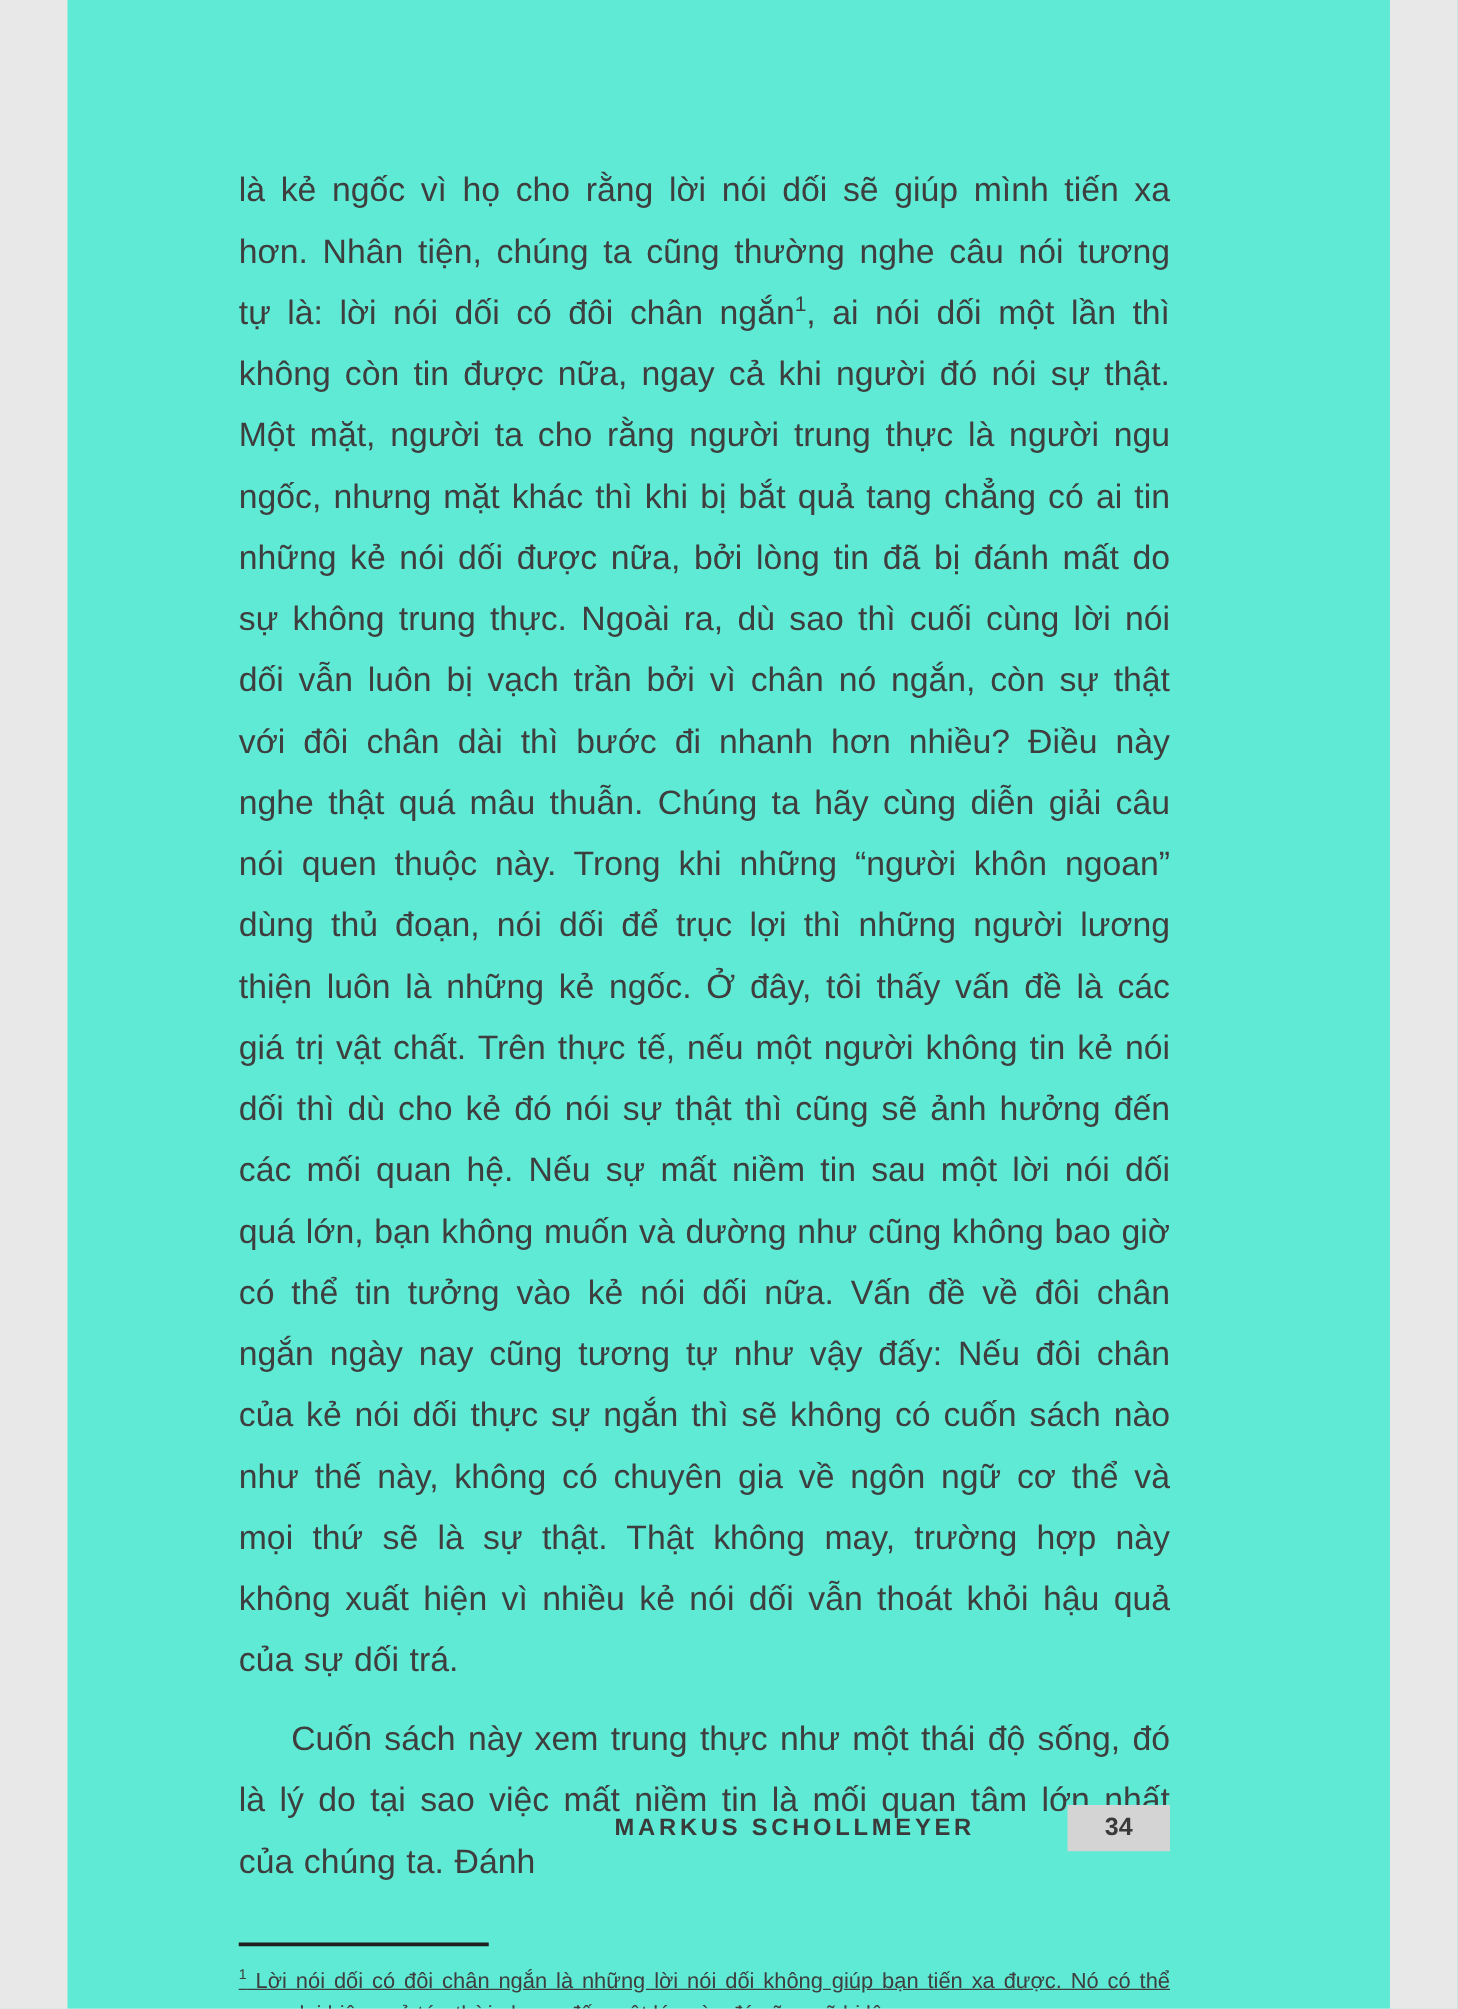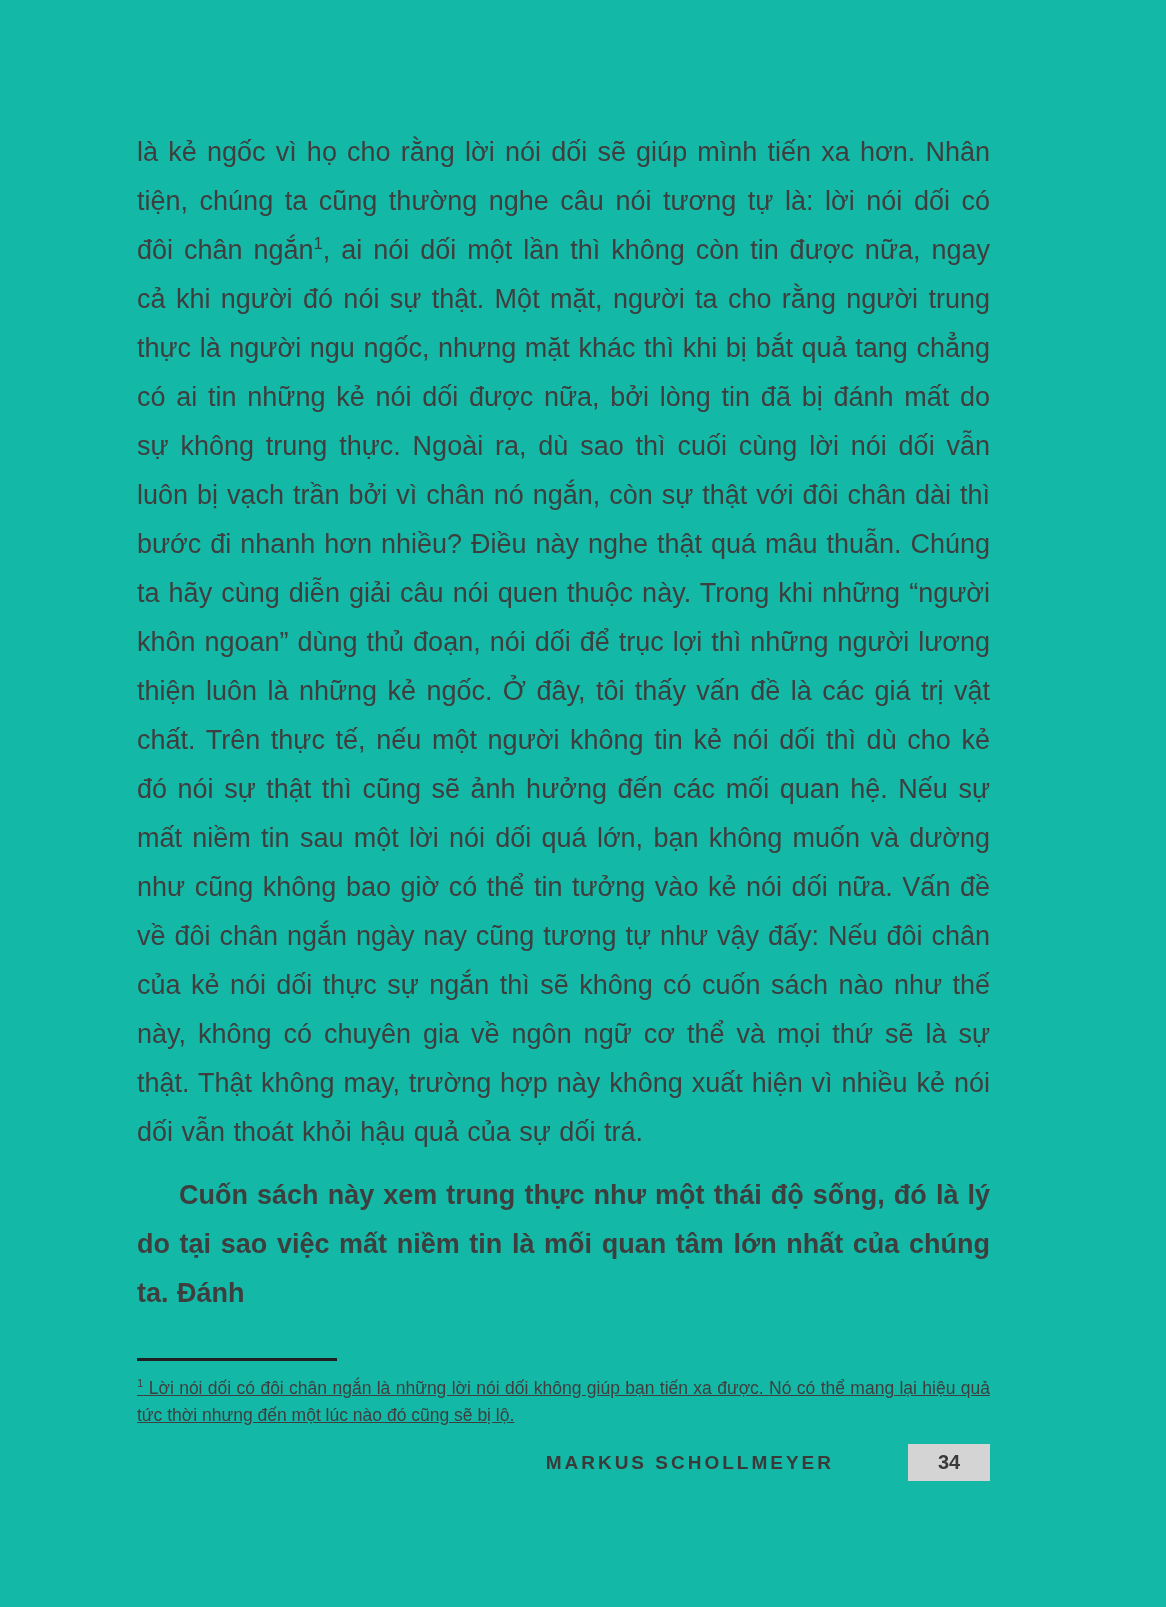--- a/index.html
+++ b/index.html
@@ -1,41 +1,40 @@
 <!DOCTYPE html>
 <html><head>
 <meta charset="utf-8">
 <style>
   * { margin: 0; padding: 0; box-sizing: border-box; }
   html, body { background: #e8e8e8; }
   body { font-family: "Liberation Sans", "DejaVu Sans", sans-serif; }
 
   .page {
     position: relative;
-    width: 1166px;
+    width: 1058px;
     height: 1607px;
     margin: 0 auto;
-    background: #14b8a6;
+    background: #5eead4;
     padding: 128px 176px 0 137px;
     color: #3e3e3e;
     overflow: hidden;
   }
 
   .body-text {
     font-size: 27px;
     line-height: 49px;
     text-align: justify;
     color: #3e3e3e;
     word-spacing: 1px;
   }
 
   .body-text.indent {
     text-indent: 42px;
     margin-top: 14px;
-    font-weight: bold;
   }
 
   sup.fn-ref {
     font-size: 0.62em;
     line-height: 0;
     vertical-align: super;
   }
 
   .footnote-area { margin-top: 40px; }
 

